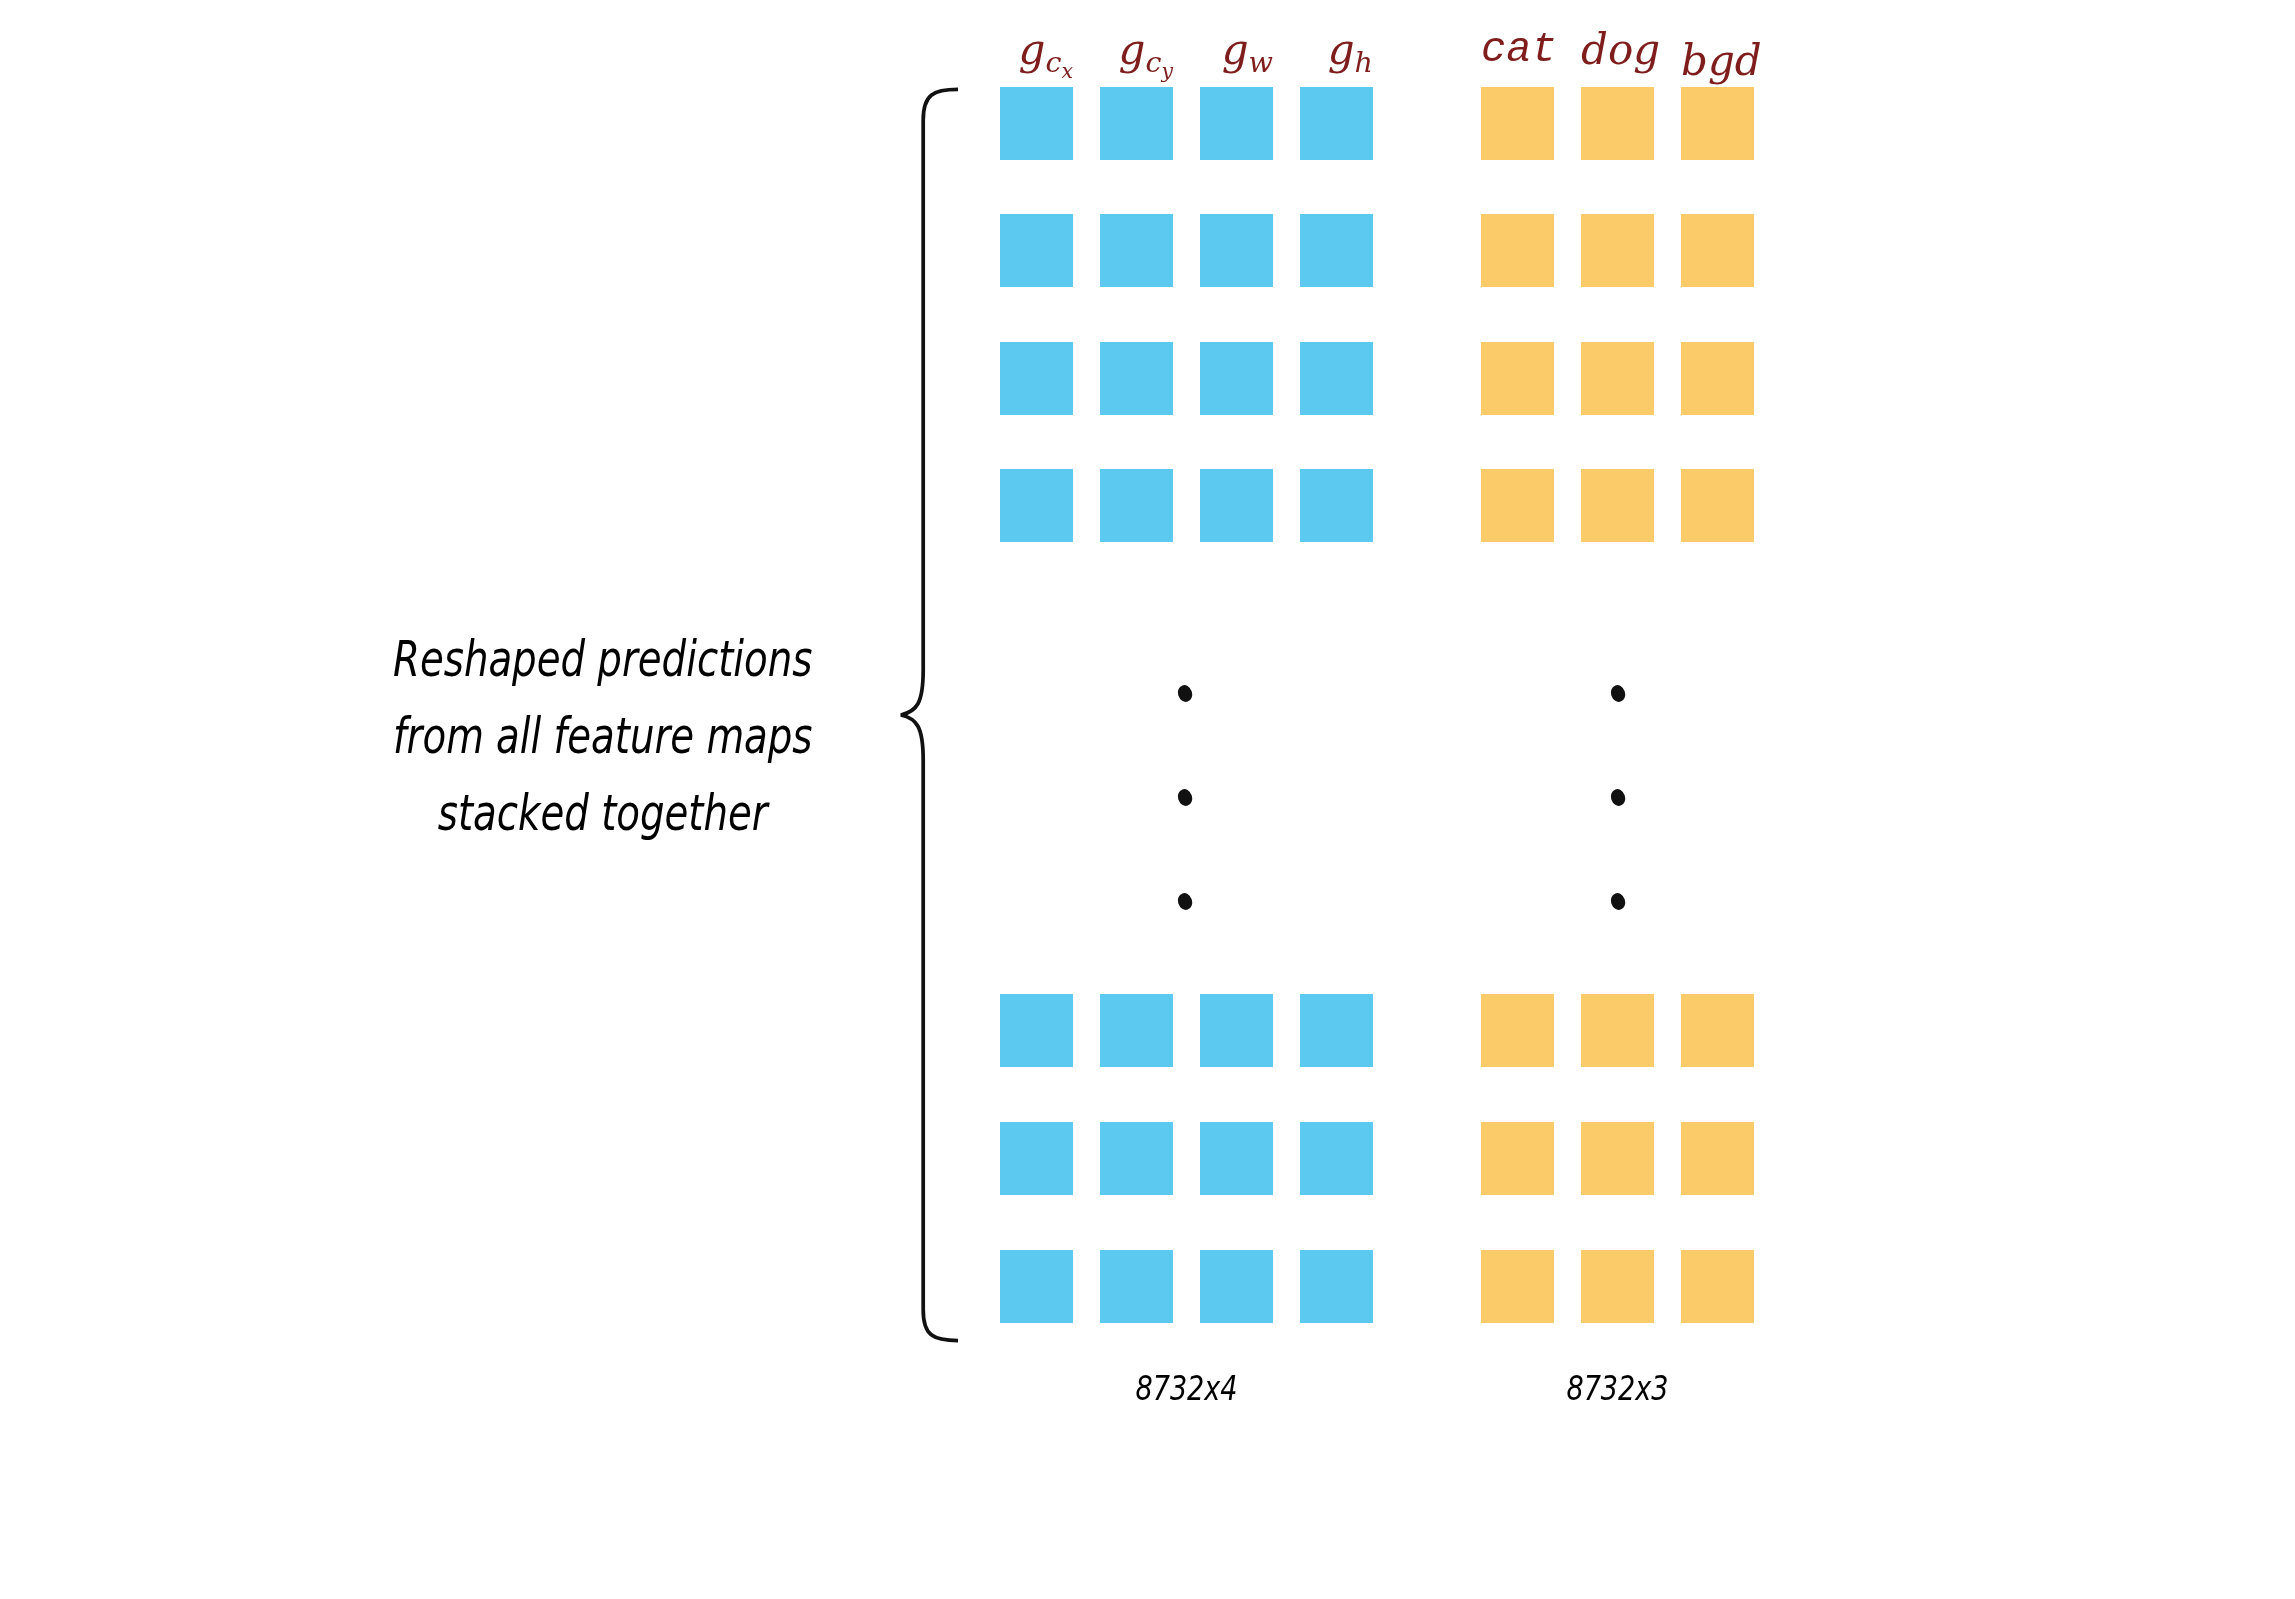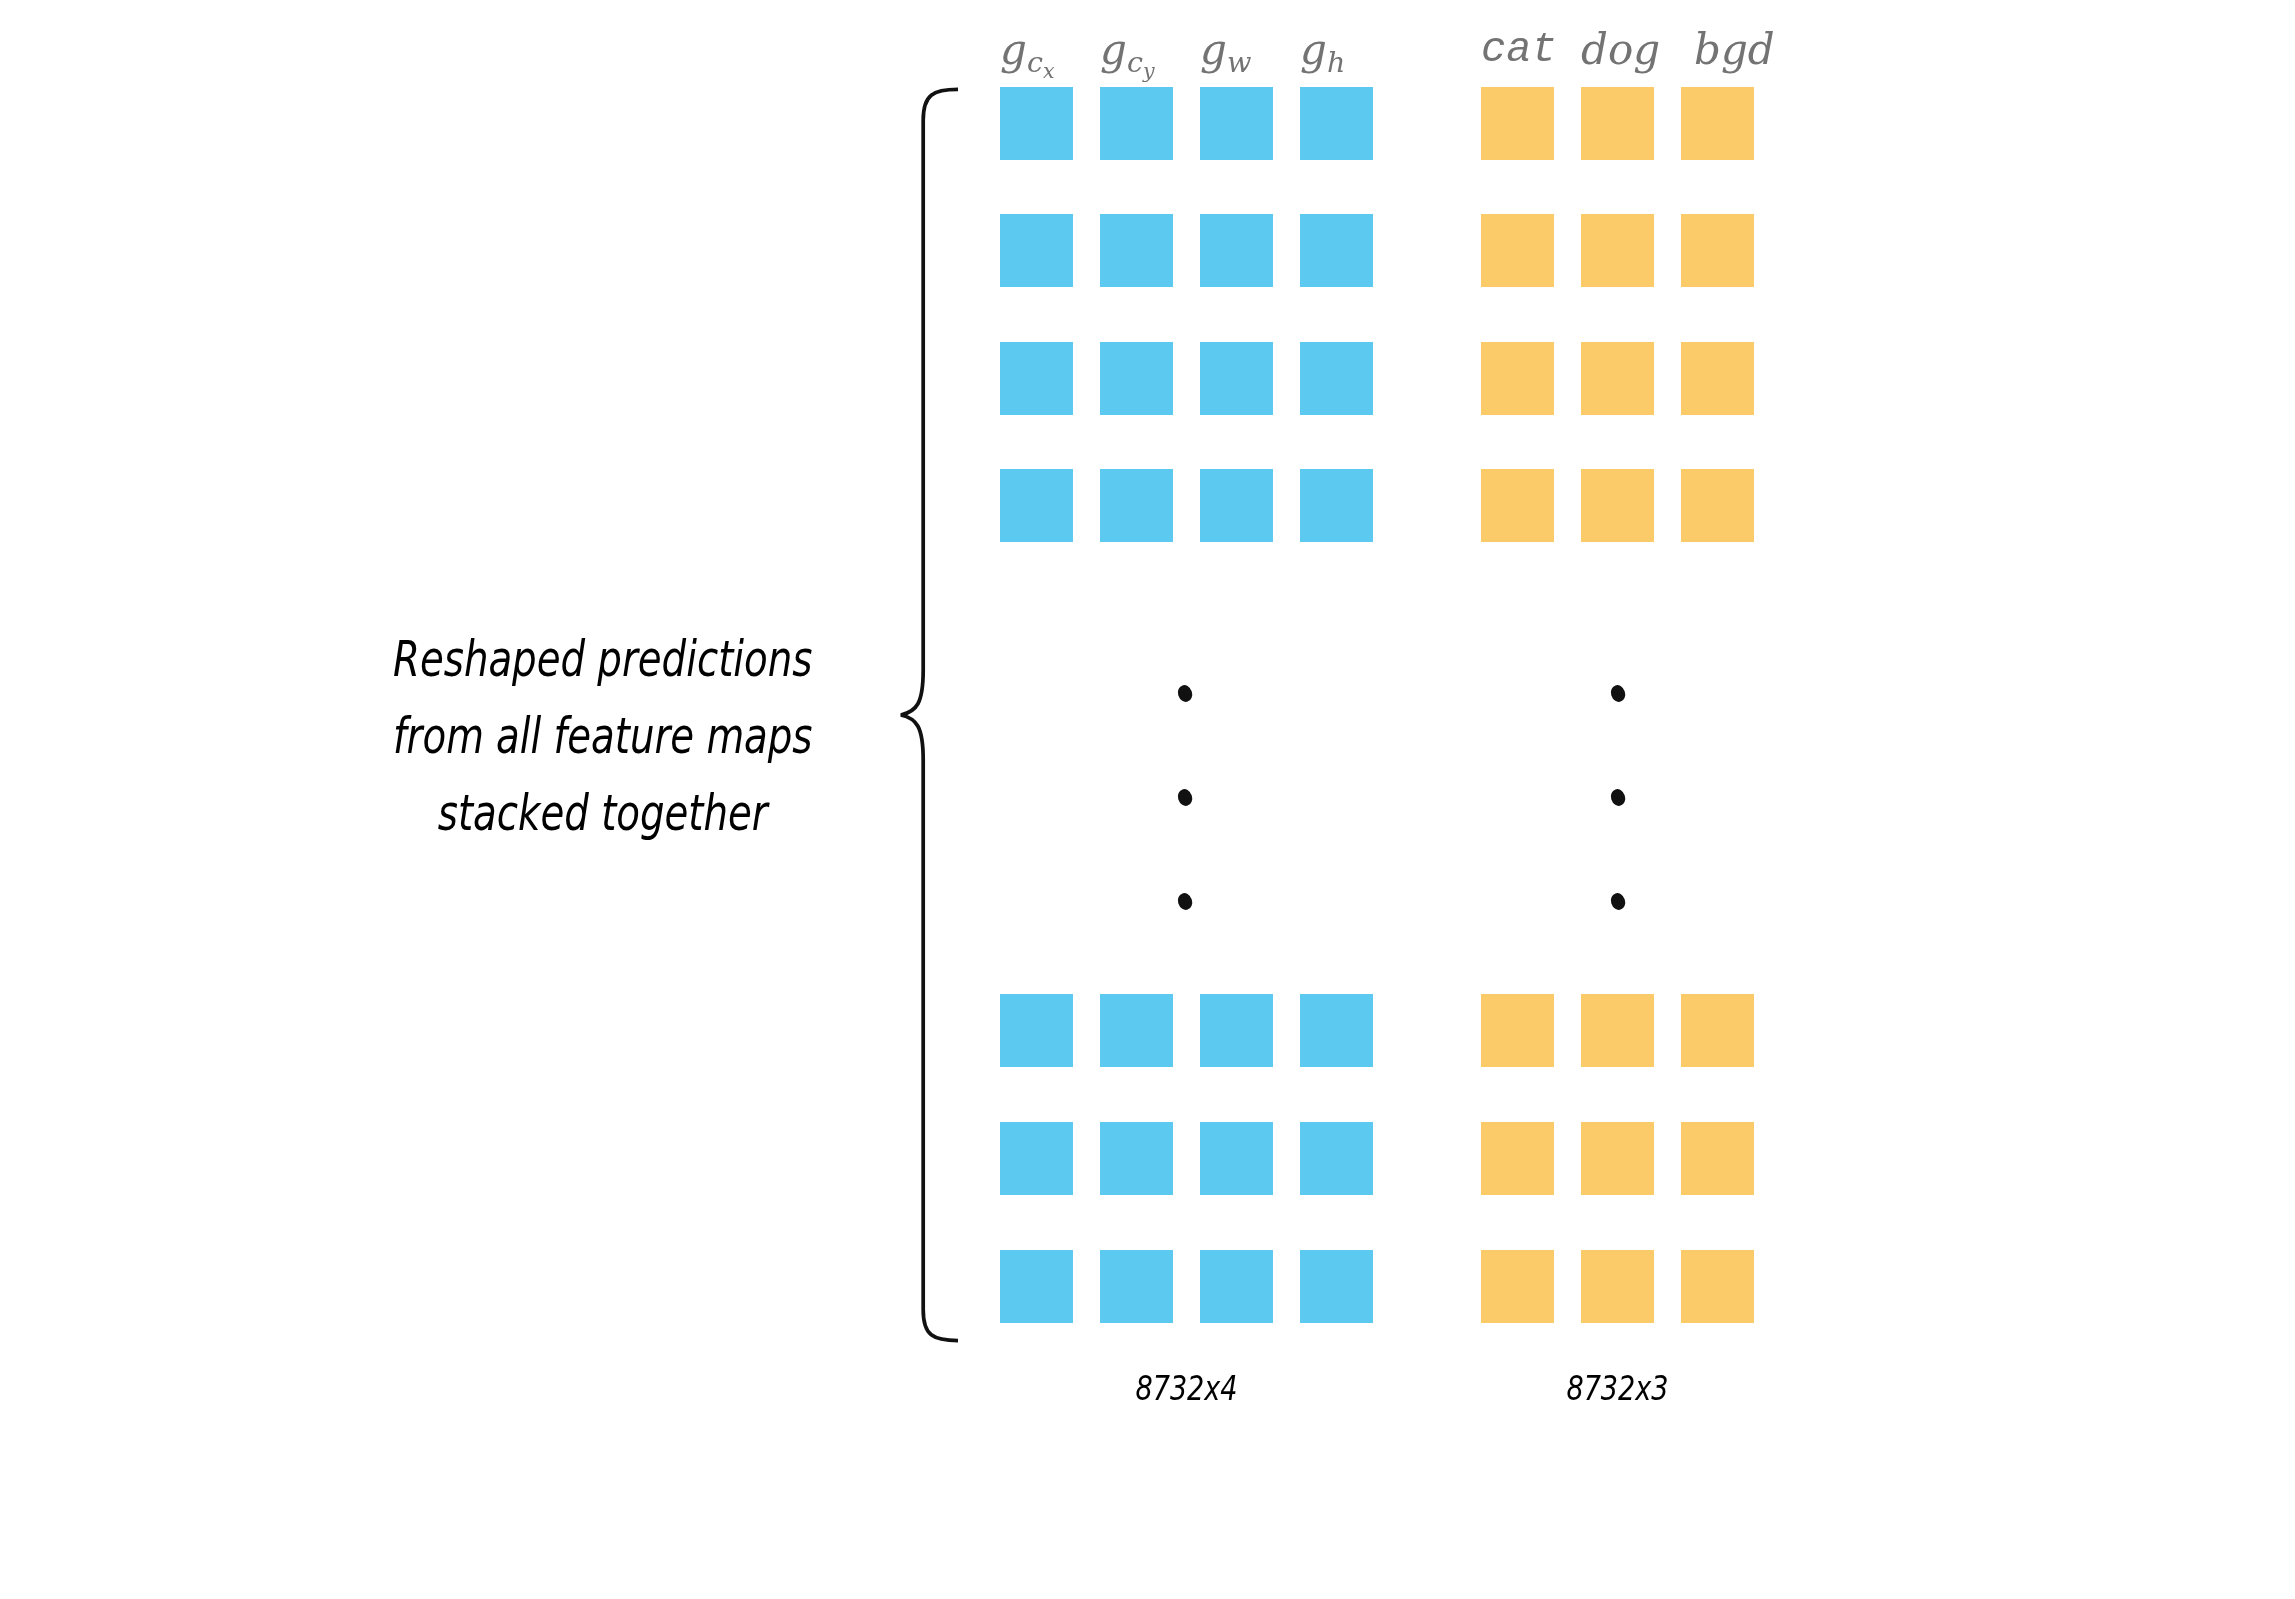--- a/index.html
+++ b/index.html
@@ -50,23 +50,23 @@
     height: 1256px;
   }
   .brace svg { display: block; width: 100%; height: 100%; }
 
   
   .col-label {
     position: absolute;
     font-family: "DejaVu Serif", serif;
     font-style: italic;
     font-size: 42px;
-    color: #737373;
-    white-space: nowrap;
-    text-align: left;
+    color: #7f1d1d;
+    white-space: nowrap;
+    text-align: right;
     line-height: 1;
   }
   .col-label .sub {
     font-size: 0.68em;
     vertical-align: -0.28em;
     font-style: italic;
   }
   .col-label .sub .sub2 {
     font-size: 0.72em;
     vertical-align: -0.28em;
@@ -147,21 +147,21 @@
     </svg>
   </div>
 
   <div class="col-label" style="left:1000px; top:29px; width:73px;">g<span class="sub">c<span class="sub2">x</span></span></div>
   <div class="col-label" style="left:1100px; top:29px; width:73px;">g<span class="sub">c<span class="sub2">y</span></span></div>
   <div class="col-label" style="left:1200px; top:29px; width:73px;">g<span class="sub">w</span></div>
   <div class="col-label" style="left:1300px; top:29px; width:73px;">g<span class="sub">h</span></div>
 
   <div class="col-label" style="left:1481px; top:29px; width:73px;font-family:Liberation Mono, monospace;">cat</div>
   <div class="col-label" style="left:1581px; top:29px; width:73px;">dog</div>
-  <div class="col-label" style="left:1681px; top:29px; width:73px;margin-left:13px;">bgd</div>
+  <div class="col-label" style="left:1681px; top:40px; width:73px;">bgd</div>
 
   <div id="cells">
       <div class="cell blue" style="left: 1000px; top: 87px;"></div>
       <div class="cell blue" style="left: 1100px; top: 87px;"></div>
       <div class="cell blue" style="left: 1200px; top: 87px;"></div>
       <div class="cell blue" style="left: 1300px; top: 87px;"></div>
       <div class="cell blue" style="left: 1000px; top: 214px;"></div>
       <div class="cell blue" style="left: 1100px; top: 214px;"></div>
       <div class="cell blue" style="left: 1200px; top: 214px;"></div>
       <div class="cell blue" style="left: 1300px; top: 214px;"></div>

